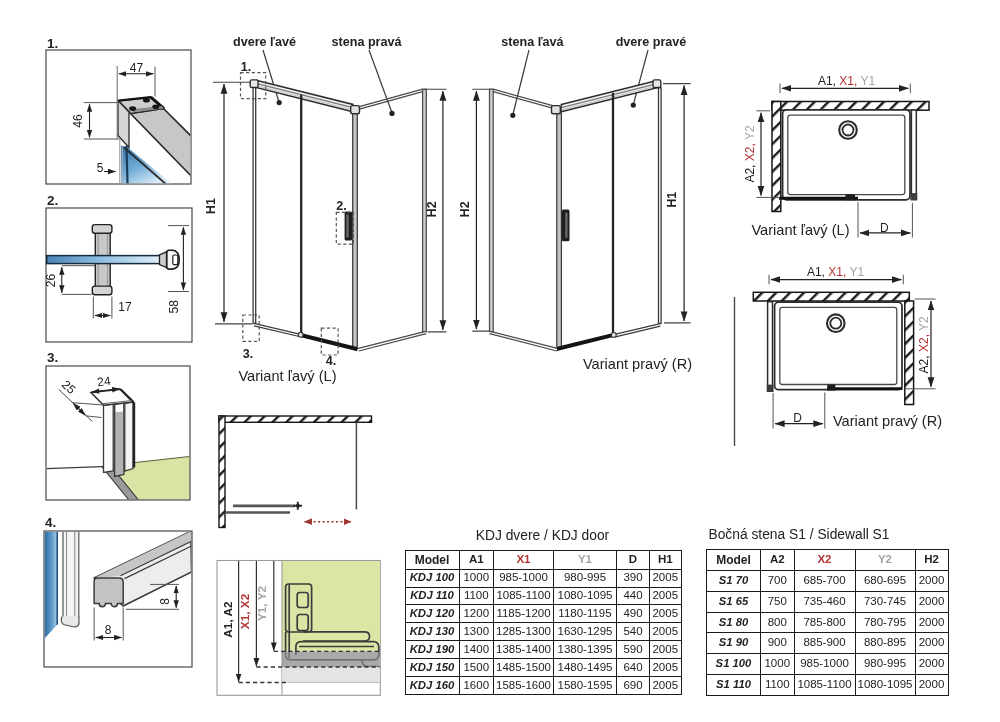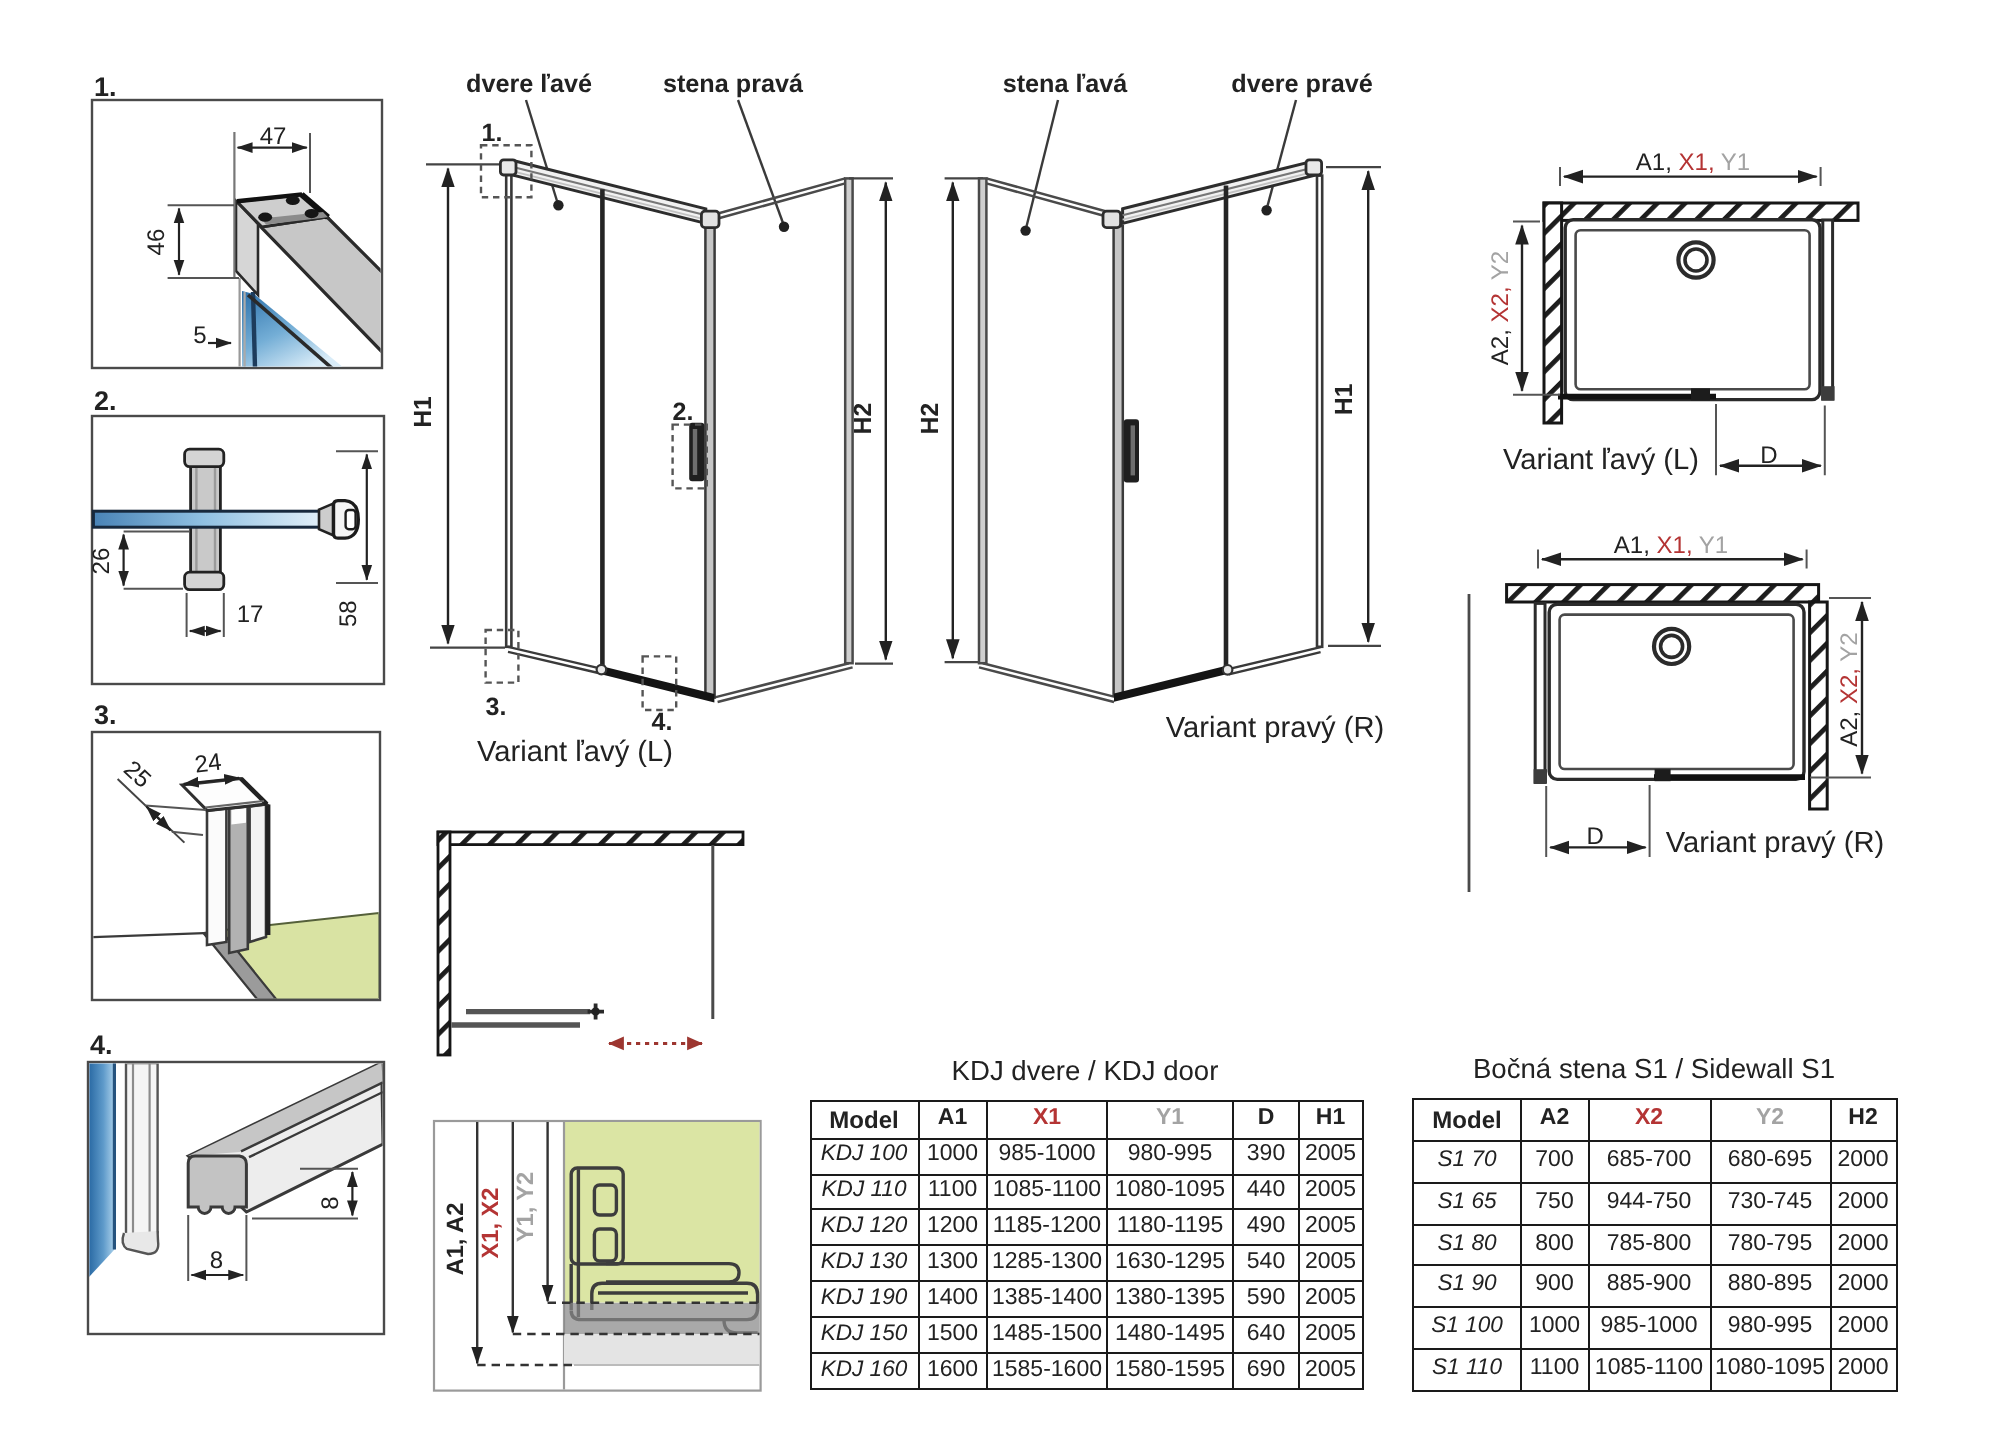--- a/index.html
+++ b/index.html
@@ -1,20 +1,20 @@
 <!DOCTYPE html>
 <html><head>
 <meta charset="utf-8">
 <style>
 html,body{margin:0;padding:0;background:#fff}
 #page{position:relative;width:1000px;height:722px;background:#fff;font-family:"Liberation Sans",sans-serif;overflow:hidden}
 #page svg{position:absolute;top:0;left:0}
 .tbl{position:absolute;border-collapse:collapse;table-layout:fixed;color:#222}
 .tbl td{border:1.4px solid #1a1a1a;text-align:center;vertical-align:middle;padding:0;font-size:11.5px;line-height:1}
-.tbl td.m{font-weight:normal;font-style:italic;font-size:11.3px}
+.tbl td.m{font-weight:bold;font-style:italic;font-size:11.3px}
 .tbl td.hm{font-weight:bold;font-style:normal;font-size:12px}
 .tbl tr:first-child td{font-weight:bold}
 .red{color:#b43434}
 .gry{color:#a3a3a3}
 .ttl{position:absolute;font-size:13.8px;font-weight:normal;color:#222;text-align:center;white-space:nowrap}
 </style>
 </head>
 <body>
 <div id="page">
 <svg width="1000" height="722" viewBox="0 0 1000 722">
@@ -498,21 +498,21 @@
           <td class="m">KDJ 160</td>
           <td>1600</td>
           <td>1585-1600</td>
           <td>1580-1595</td>
           <td>690</td>
           <td>2005</td>
         </tr>
 </tbody>
     </table>
 
-<div class="ttl" style="left:706px;top:527px;width:242px;">Bočná stena S1 / Sidewall S1</div>
+<div class="ttl" style="left:678px;top:527px;width:242px;">Bočná stena S1 / Sidewall S1</div>
 
 <table class="tbl" style="left:706px;top:548.5px;width:241.5px;height:147px;">
 <colgroup>
         <col style="width:54px">
         <col style="width:33.5px">
         <col style="width:61px">
         <col style="width:60px">
         <col style="width:33px">
       </colgroup>
 <tbody>
@@ -526,21 +526,21 @@
 <tr>
           <td class="m">S1 70</td>
           <td>700</td>
           <td>685-700</td>
           <td>680-695</td>
           <td>2000</td>
         </tr>
 <tr>
           <td class="m">S1 65</td>
           <td>750</td>
-          <td>944-750</td>
+          <td>735-460</td>
           <td>730-745</td>
           <td>2000</td>
         </tr>
 <tr>
           <td class="m">S1 80</td>
           <td>800</td>
           <td>785-800</td>
           <td>780-795</td>
           <td>2000</td>
         </tr>

